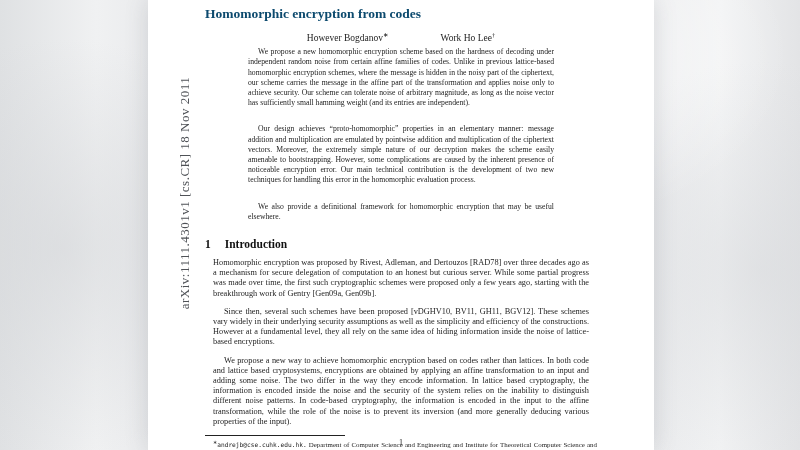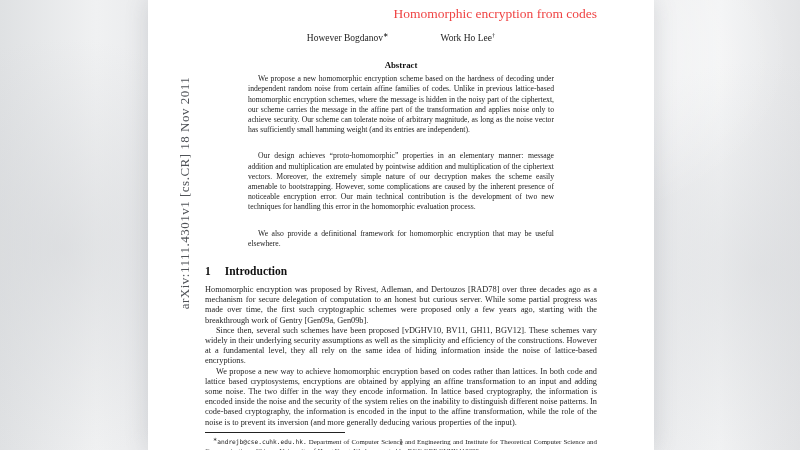--- a/index.html
+++ b/index.html
@@ -21,33 +21,33 @@
     box-shadow:0 0 22px rgba(80,85,92,.18);
   }
   .arxiv-band{
     position:absolute;left:-96px;top:183px;width:270px;height:20px;
     transform:rotate(-90deg);
     font-family:"Liberation Serif", serif;
     font-size:13px;color:#4f5257;letter-spacing:.5px;
     text-align:center;white-space:nowrap;
   }
   .content{position:absolute;left:57px;top:0;width:392px;height:450px;}
-  .title{margin:6px 0 0 0;text-align:right;font-size:13.5px;font-weight:normal;color:#ef4444;}
+  .title{margin:6px 0 0 0;text-align:left;font-size:13.5px;font-weight:bold;color:#0c4a6e;}
   .authors{margin-top:9px;text-align:center;font-size:9.5px;color:#1c1c1c;display:flex;justify-content:center;gap:52px;}
   .author sup{font-size:6.5px;}
   .abstract{margin:0 auto;width:338px;}
   .abstract-heading{margin-top:17px;text-align:center;font-size:8.8px;font-weight:bold;color:#111;}
   .abstract p{
     margin:16px;font-size:7.7px;line-height:10.2px;text-align:justify;color:#222;
     text-indent:10px;
   }
   .abstract p:first-of-type{margin-top:4px;}
   .section-heading{margin-top:13px;font-size:11.5px;font-weight:bold;color:#111;display:flex;gap:14px;}
   .body-text p{
-    margin:0;font-size:8.3px;line-height:10.2px;text-align:justify;color:#1d1d1d;
+    margin:8px;font-size:8.3px;line-height:10.2px;text-align:justify;color:#1d1d1d;
     text-indent:11px;
   }
   .body-text p.noindent{text-indent:0;}
   .body-text{margin-top:8px;}
   .fnrule{margin:4px 0 2px 0;border:none;border-top:1px solid #222;width:140px;}
   .footnotes p{margin:0;font-size:6.9px;line-height:9px;text-align:justify;color:#222;text-indent:8px;}
   .footnotes sup{font-size:5px;}
   .mono{font-family:"DejaVu Sans Mono", monospace;font-size:6.2px;}
   .page-number{position:absolute;bottom:3px;left:0;width:100%;text-align:center;font-size:8px;color:#222;}
 </style>
@@ -62,21 +62,20 @@
     <div class="content">
 
       <h1 class="title">Homomorphic encryption from codes</h1>
 
       <div class="authors">
         <span class="author"><span>However Bogdanov</span><sup>∗</sup></span>
         <span class="author"><span>Work Ho Lee</span><sup>†</sup></span>
       </div>
 
       <div class="abstract">
-        <div class="abstract-heading">Abstract</div>
         <p>We propose a new homomorphic encryption scheme based on the hardness of decoding under independent random noise from certain affine families of codes. Unlike in previous lattice-based homomorphic encryption schemes, where the message is hidden in the noisy part of the ciphertext, our scheme carries the message in the affine part of the transformation and applies noise only to achieve security. Our scheme can tolerate noise of arbitrary magnitude, as long as the noise vector has sufficiently small hamming weight (and its entries are independent).</p>
         <p>Our design achieves “proto-homomorphic” properties in an elementary manner: message addition and multiplication are emulated by pointwise addition and multiplication of the ciphertext vectors. Moreover, the extremely simple nature of our decryption makes the scheme easily amenable to bootstrapping. However, some complications are caused by the inherent presence of noticeable encryption error. Our main technical contribution is the development of two new techniques for handling this error in the homomorphic evaluation process.</p>
         <p>We also provide a definitional framework for homomorphic encryption that may be useful elsewhere.</p>
       </div>
 
       <div class="section-heading">
         <span>1</span>
         <span>Introduction</span>
       </div>
 

